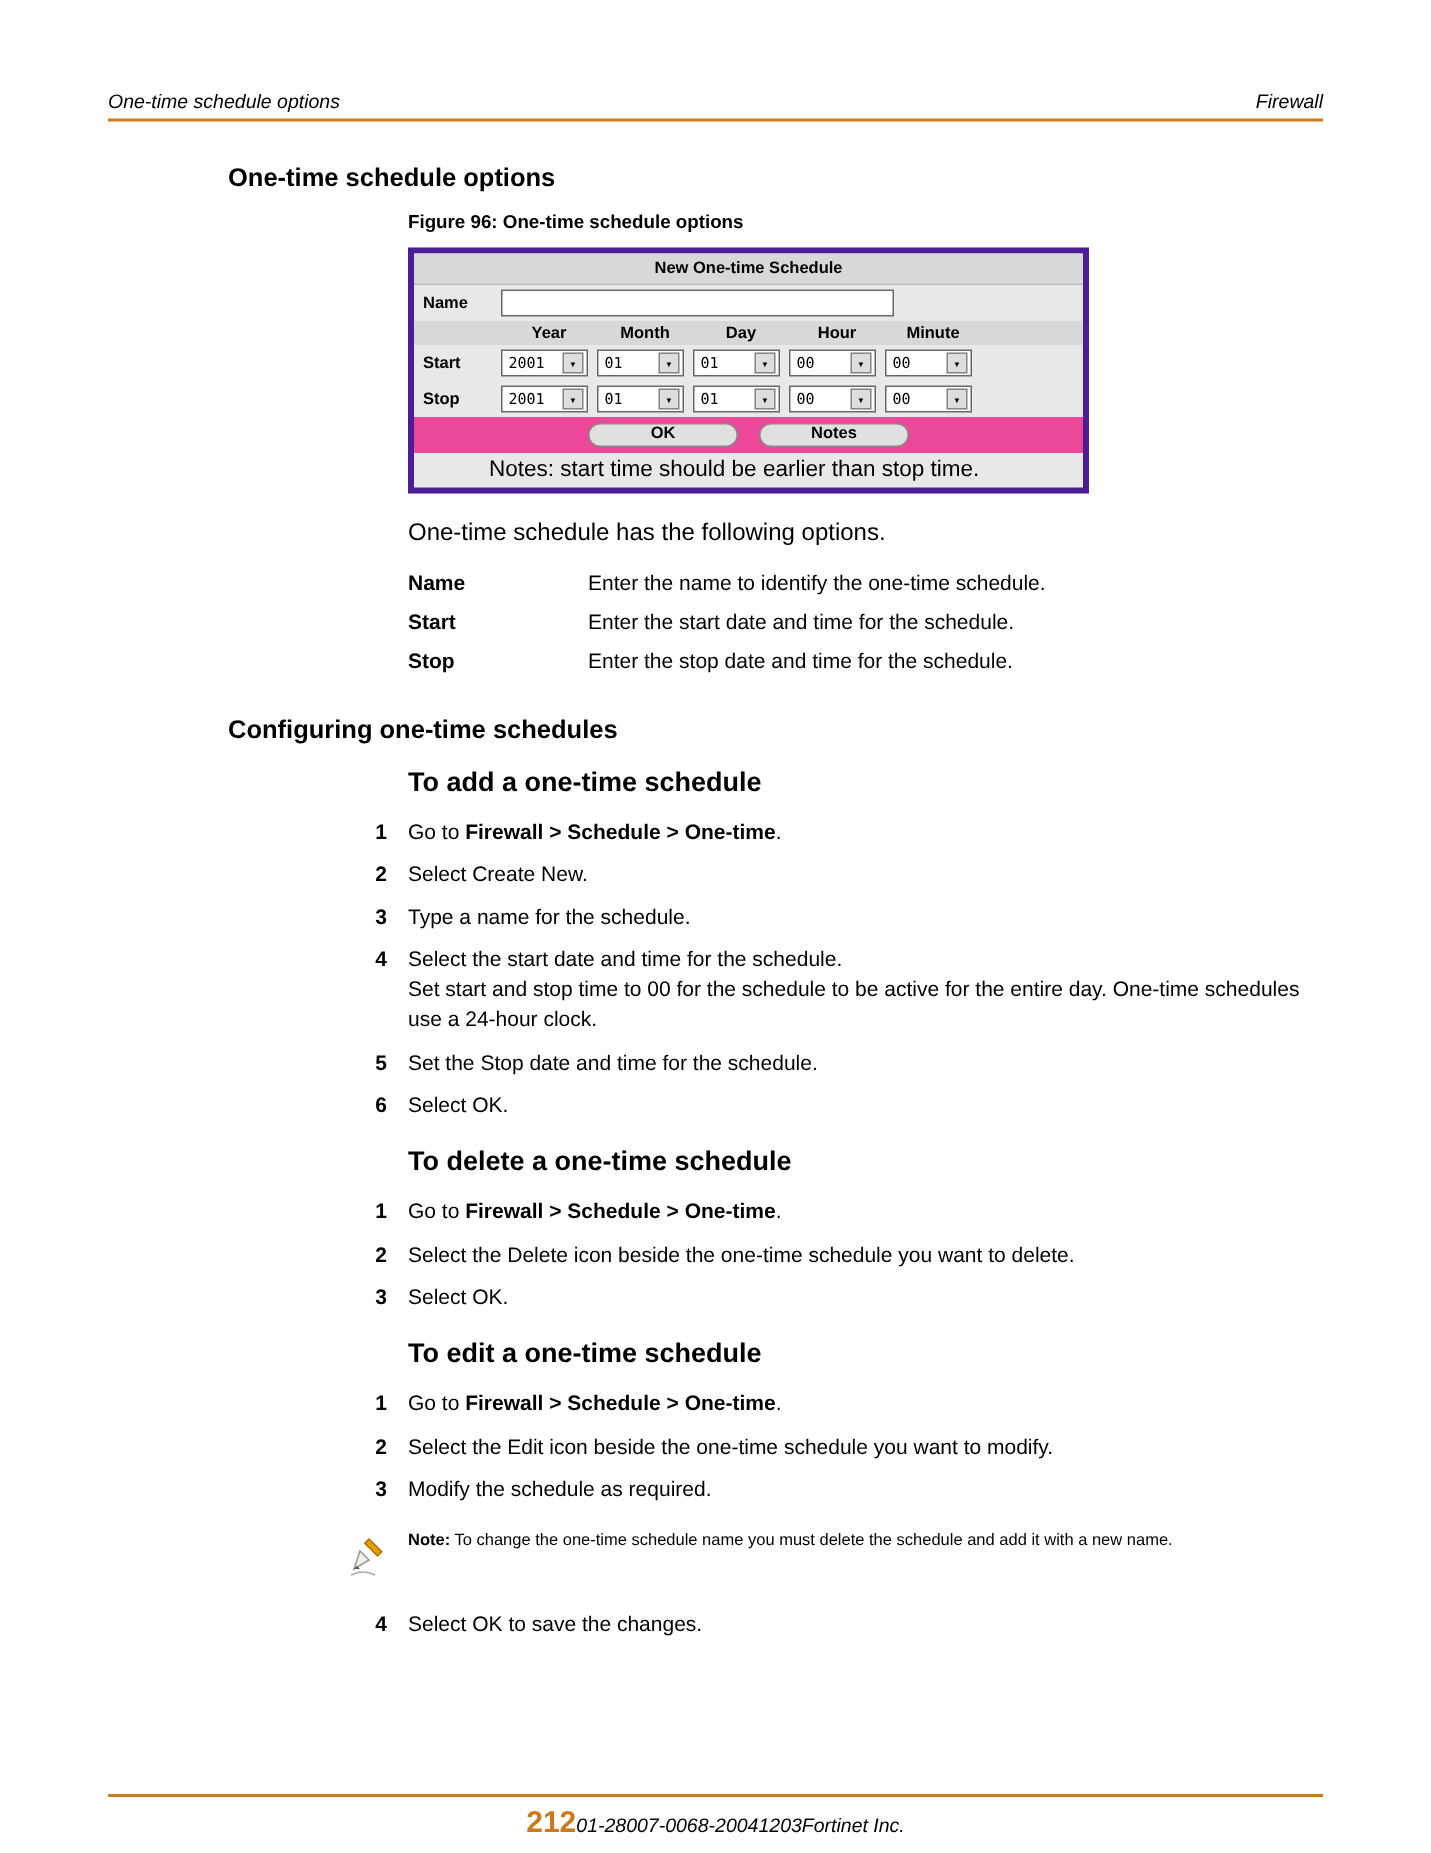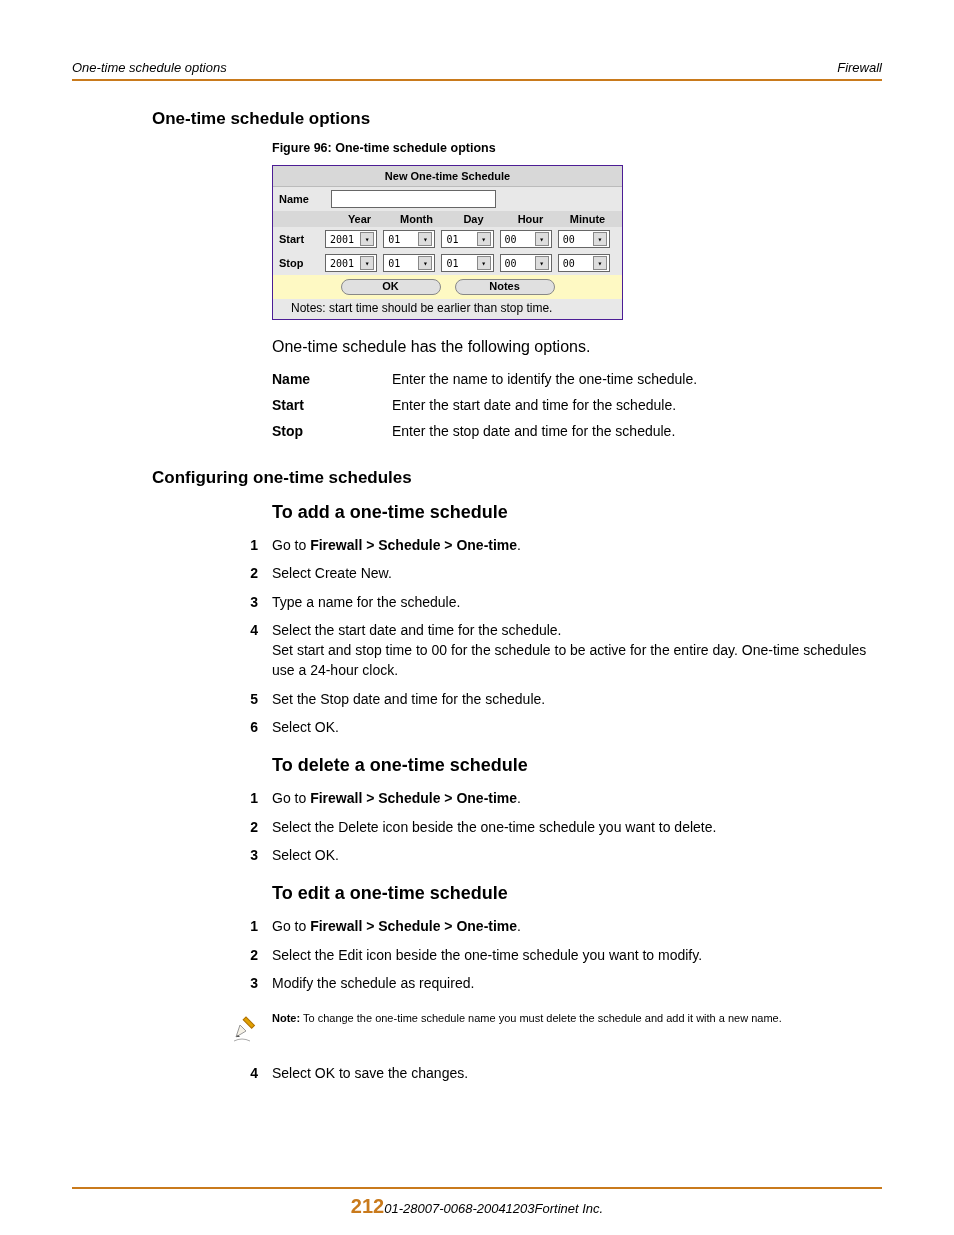--- a/index.html
+++ b/index.html
@@ -29,22 +29,22 @@
     font-weight: bold;
     margin: 24px 0 12px 80px;
   }
   .figure-caption {
     font-weight: bold;
     font-size: 12.5px;
     margin: 12px 0 10px 200px;
   }
   .figure-box {
     margin-left: 200px;
-    width: 351px;
-    border: 1px solid #4c1d95;
+    width: 454px;
+    border: 4px solid #4c1d95;
     background: #e8e8e8;
     font-size: 11px;
   }
   .fig-title {
     text-align: center;
     font-weight: bold;
     padding: 4px 0;
     background: #d8d8d8;
     border-bottom: 1px solid #bbb;
   }
@@ -72,27 +72,27 @@
     align-items: center;
     padding: 0 2px 0 4px;
     font-family: monospace;
     font-size: 10px;
   }
   .dd .tri {
     width: 14px; height:14px; background:#ddd;border:1px solid #888;
     display:flex;align-items:center;justify-content:center;font-size:8px;
   }
   .fig-input-name { flex:1; height:18px; background:#fff; border:1px solid #666; margin-right:120px;}
-  .fig-btn-row { display:flex; justify-content:center; gap:14px; padding:4px 0; background:#fef9c3;}
+  .fig-btn-row { display:flex; justify-content:center; gap:14px; padding:4px 0; background:#ec4899;}
   .fig-btn {
     width:100px; height:16px; background:#e0e0e0;
     border:1px solid #888; border-radius:8px;
     text-align:center; font-weight:bold; font-size:11px;
   }
-  .fig-note { font-size:12px; padding:2px 6px 4px 18px;}
+  .fig-note { font-size:15px; padding:2px 6px 4px 6px;margin-left:44px;}
   .body-text { margin: 18px 0 10px 200px; font-size:16px;}
   .def-table { margin-left:200px; font-size:14px;}
   .def-row { display:flex; padding:5px 0;}
   .def-row .term { width:120px; font-weight:bold;}
   .def-row .desc { flex:1;}
   .proc-title { font-weight:bold; font-size:18px; margin:14px 0 8px 200px;}
   .steps { margin-left:160px;}
   .step { display:flex; padding:4px 0; font-size:14px; line-height:1.45;}
   .step .num { width:40px; text-align:right; padding-right:14px; font-weight:bold;}
   .step .txt { flex:1;}

